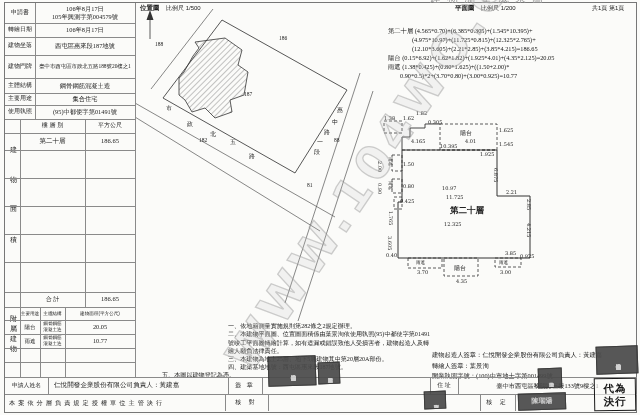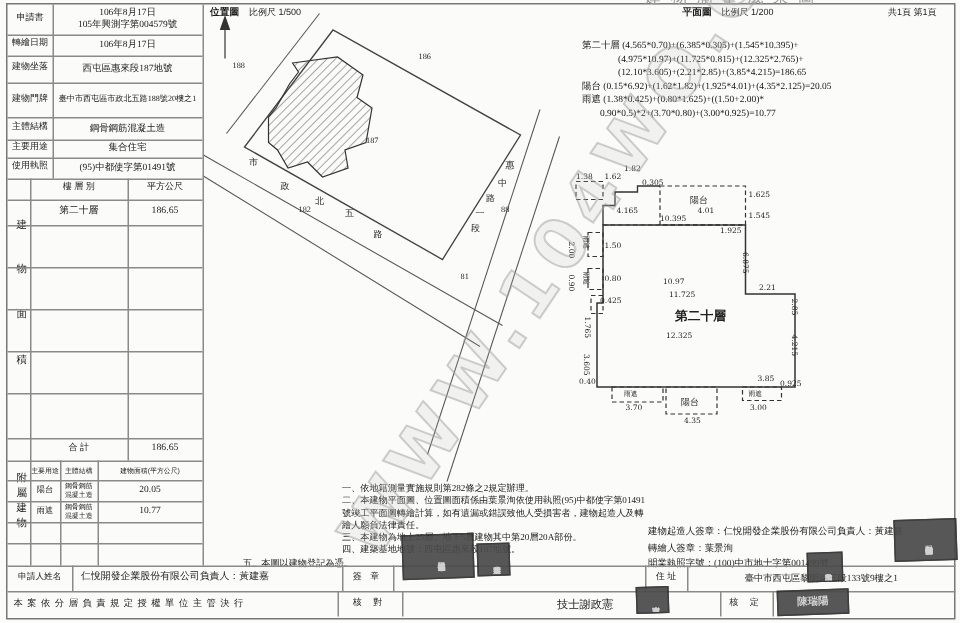--- a/index.html
+++ b/index.html
@@ -206,22 +206,24 @@
   </div>
 
   <div class="cell" style="left:5px;top:377px;width:43px;height:17px;font-size:5.8px">申請人姓名</div>
   <div class="cell val" style="left:50px;top:377px;width:178px;height:17px;justify-content:flex-start;padding-left:4px;font-size:6.6px">仁悅開發企業股份有限公司負責人：黃建嘉</div>
   <div class="cell" style="left:228px;top:377px;width:34px;height:17px;letter-spacing:2px">簽 章</div>
   <div class="cell" style="left:430px;top:377px;width:28px;height:17px">住 址</div>
   <div class="cell val" style="left:458px;top:377px;width:179px;height:17px;font-size:6.2px">臺中市西屯區黎明路三段133號9樓之1</div>
 
   <div class="cell" style="left:5px;top:394px;width:220px;height:17px;justify-content:flex-start;padding-left:4px;letter-spacing:3px;font-size:6.2px">本案依分層負責規定授權單位主管決行</div>
   <div class="cell" style="left:225px;top:394px;width:43px;height:17px;letter-spacing:3px">核 對</div>
-  <div class="cell val" style="left:350px;top:394px;width:80px;height:17px;font-size:7.5px">技士謝政憲</div>
   <div class="cell" style="left:480px;top:394px;width:35px;height:17px;letter-spacing:3px">核 定</div>
+  <div id="deputy-box">
+    <span>代為決行</span>
+  </div>
 
   <div class="stamp" style="left:268px;top:356px;width:46px;height:28px">
       <span>仁悅開發企業股份有限公司印</span>
     </div>
   <div class="stamp" style="left:318px;top:362px;width:20px;height:20px">
       <span>黃建嘉印</span>
     </div>
   <div class="stamp" style="left:424px;top:391px;width:20px;height:16px">
       <span>謝政憲</span>
     </div>

